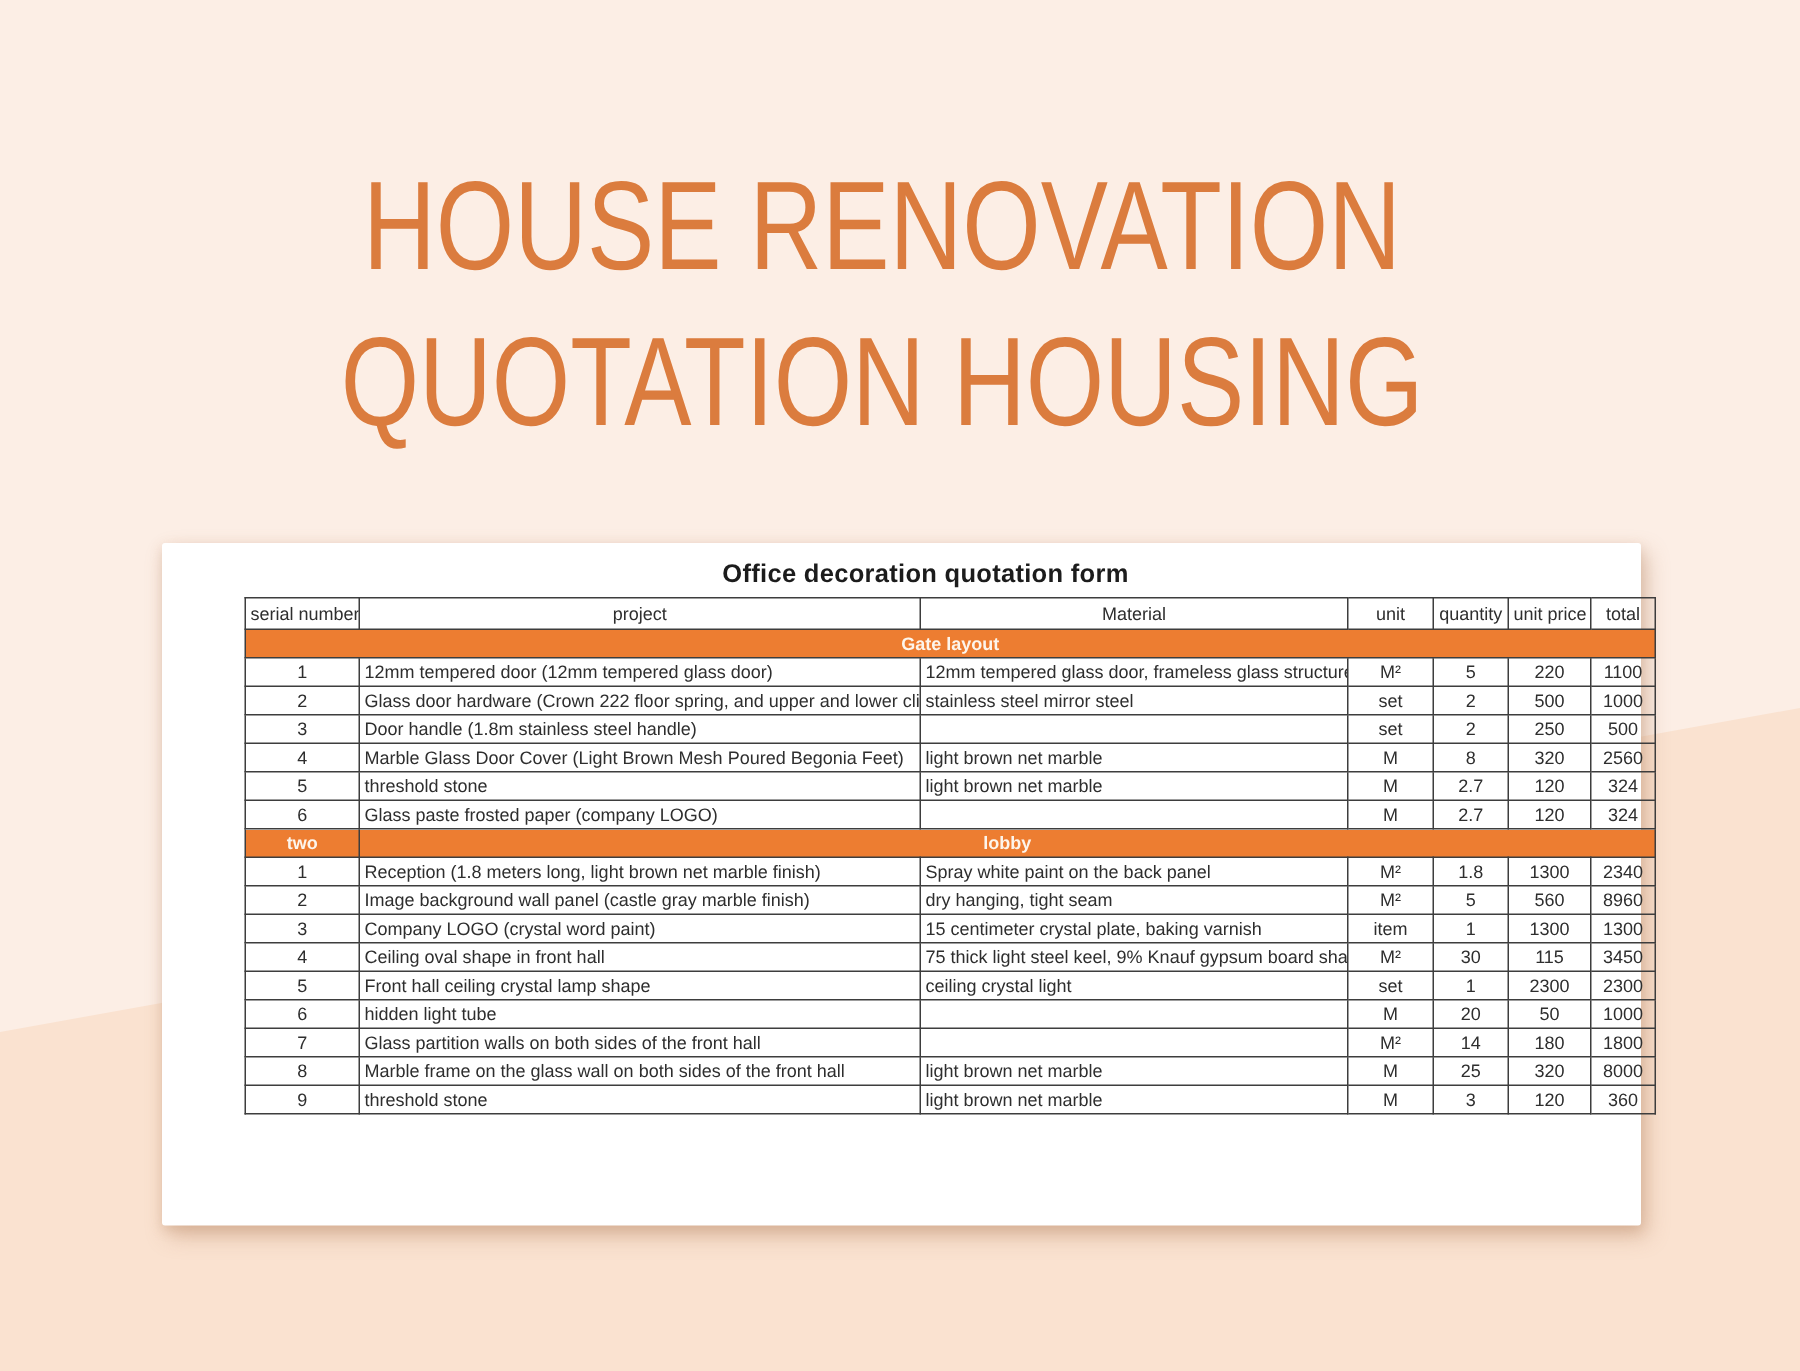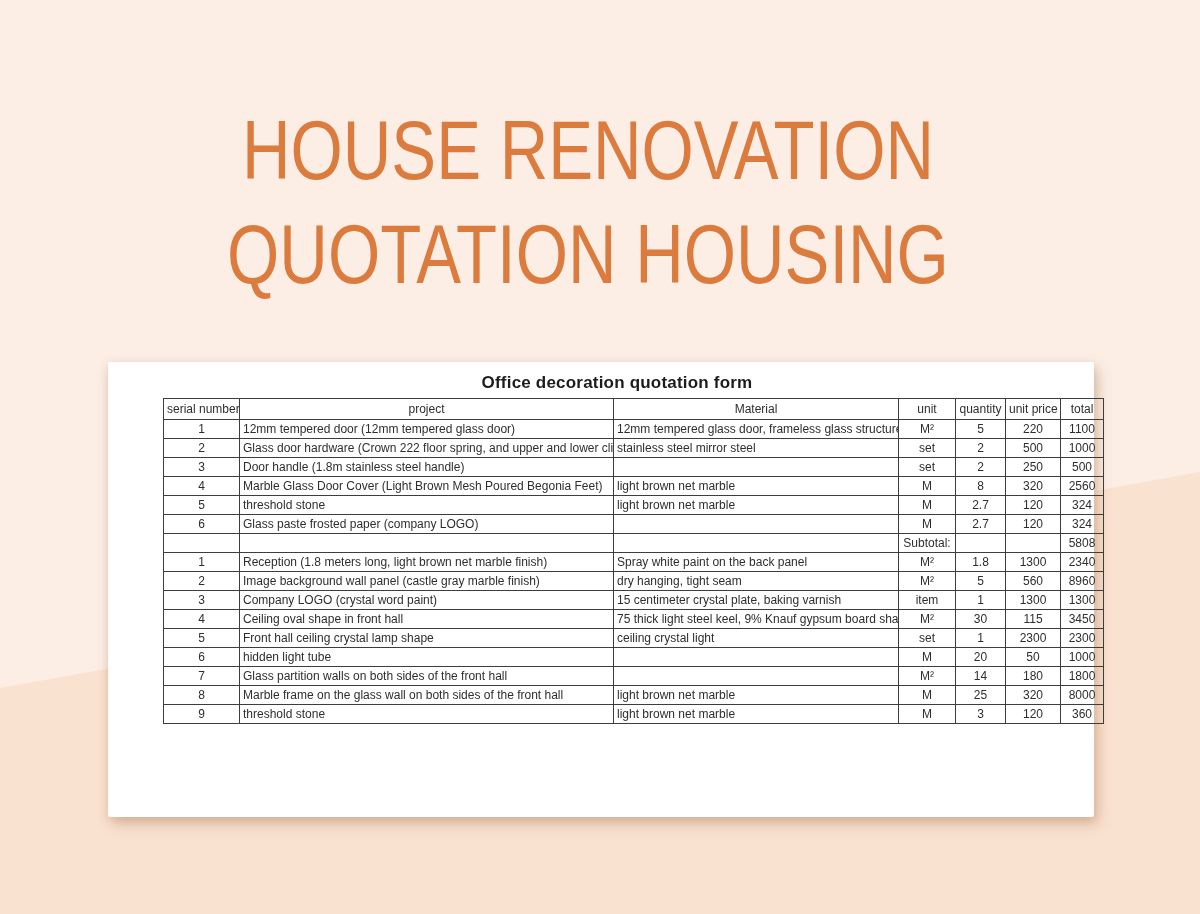--- a/index.html
+++ b/index.html
@@ -109,20 +109,23 @@
           <th>serial number</th>
           <th>project</th>
           <th>Material</th>
           <th>unit</th>
           <th>quantity</th>
           <th>unit price</th>
           <th>total</th>
         </tr>
       </thead>
     <tbody>
+        <tr class="banner">
+          <td colspan="7">Gate layout</td>
+        </tr>
         <tr>
           <td>1</td>
           <td class="left">12mm tempered door (12mm tempered glass door)</td>
           <td class="left">12mm tempered glass door, frameless glass structure</td>
           <td>M²</td>
           <td>5</td>
           <td>220</td>
           <td>1100</td>
         </tr>
         <tr>
@@ -163,28 +166,23 @@
         </tr>
         <tr>
           <td>6</td>
           <td class="left">Glass paste frosted paper (company LOGO)</td>
           <td class="left"></td>
           <td>M</td>
           <td>2.7</td>
           <td>120</td>
           <td>324</td>
         </tr>
-        <tr>
-          <td></td>
-          <td></td>
-          <td></td>
-          <td>Subtotal:</td>
-          <td></td>
-          <td></td>
-          <td>5808</td>
+        <tr class="banner">
+          <td>two</td>
+          <td colspan="6">lobby</td>
         </tr>
         <tr>
           <td>1</td>
           <td class="left">Reception (1.8 meters long, light brown net marble finish)</td>
           <td class="left">Spray white paint on the back panel</td>
           <td>M²</td>
           <td>1.8</td>
           <td>1300</td>
           <td>2340</td>
         </tr>

